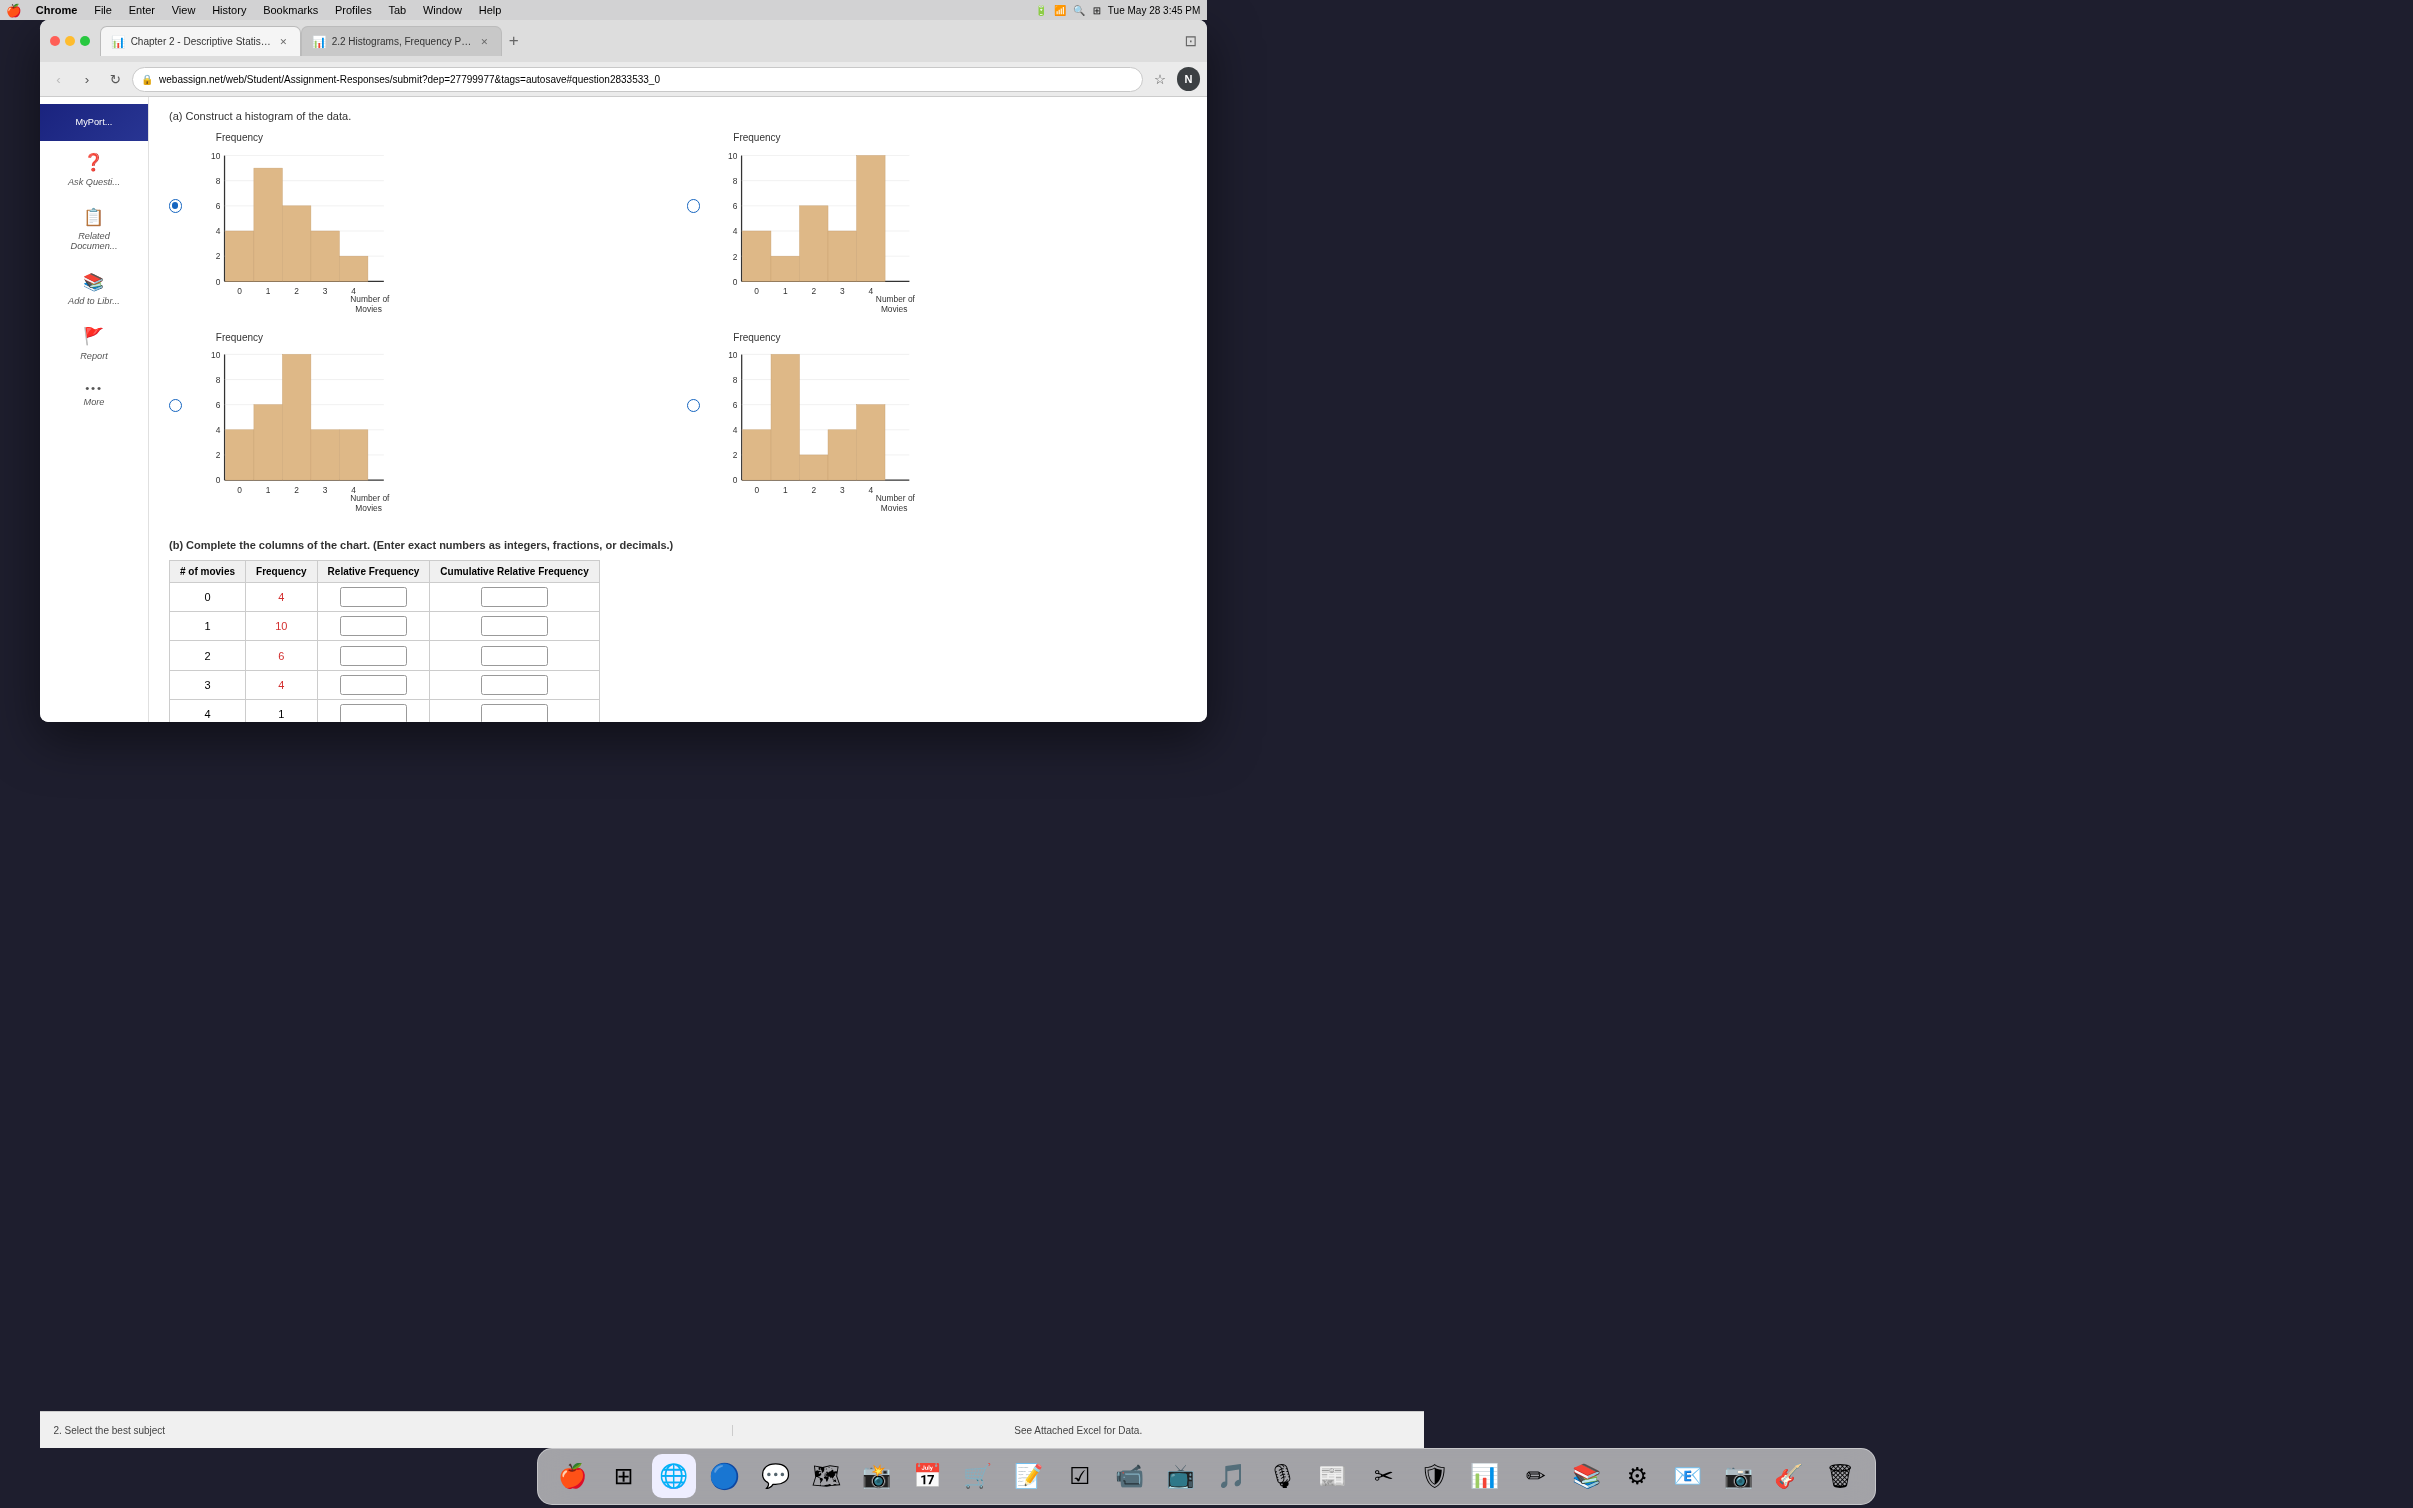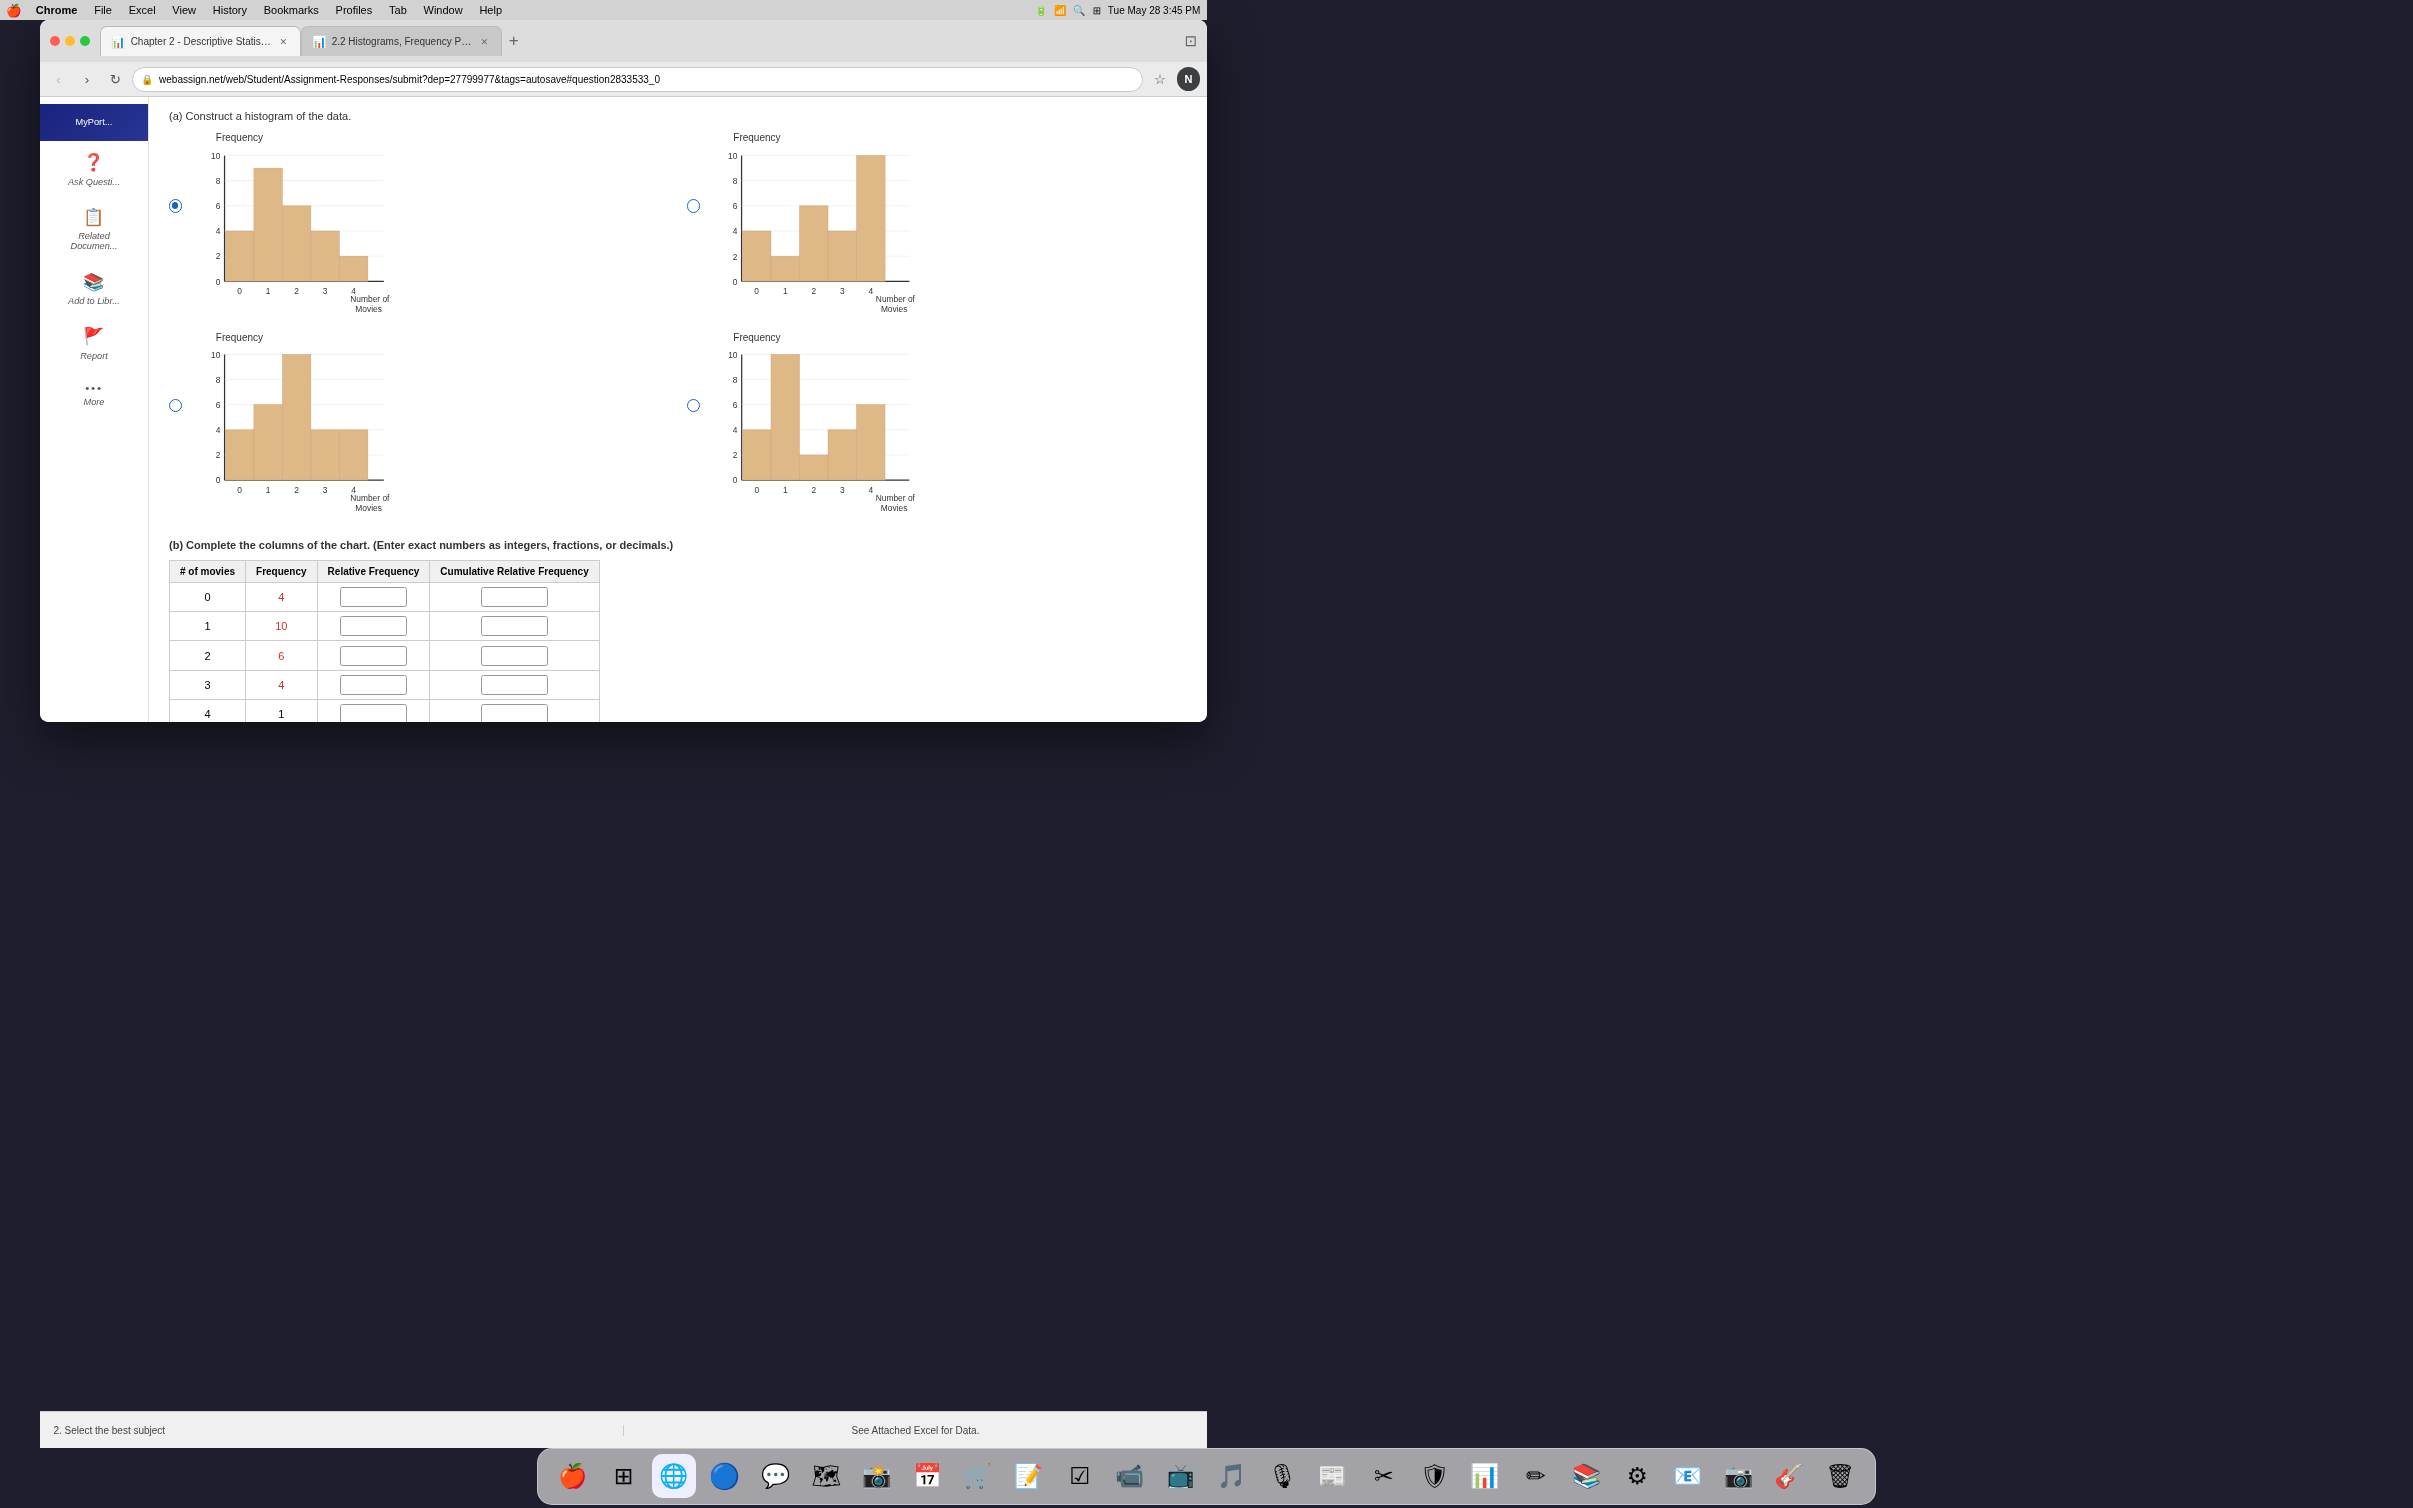--- a/index.html
+++ b/index.html
@@ -376,21 +376,21 @@
     .page-content::-webkit-scrollbar-track { background: #f1f1f1; }
     .page-content::-webkit-scrollbar-thumb { background: #ccc; border-radius: 3.4px; }
   </style>
 </head>
 <body>
 
 <div class="menubar">
   <span class="menubar-apple">🍎</span>
   <span class="menubar-item bold">Chrome</span>
   <span class="menubar-item">File</span>
-  <span class="menubar-item">Excel</span>
+  <span class="menubar-item">Enter</span>
   <span class="menubar-item">View</span>
   <span class="menubar-item">History</span>
   <span class="menubar-item">Bookmarks</span>
   <span class="menubar-item">Profiles</span>
   <span class="menubar-item">Tab</span>
   <span class="menubar-item">Window</span>
   <span class="menubar-item">Help</span>
   <div class="menubar-right">
     <span>🔋</span>
     <span>📶</span>
@@ -696,21 +696,21 @@
               </td>
             </tr>
           </tbody>
         </table>
       </div>
 
     </div>
   </div>
 </div>
 
-<div style="position:absolute; bottom:60px; left:40px; width:1167px; height:37px; background:#f0f0f0; display:flex; align-items:center; border-top:0.8px solid #ccc;">
+<div style="position:absolute; bottom:60px; left:40px; width:1384px; height:37px; background:#f0f0f0; display:flex; align-items:center; border-top:0.8px solid #ccc;">
   <div style="flex:1; padding:0 13.4px; font-size:10px; color:#444; border-right:0.8px solid #ccc;">
     <span>2. Select the best subject</span>
   </div>
   <div style="flex:1; padding:0 13.4px; font-size:10px; color:#444; text-align:center;">
     <span>See Attached Excel for Data.</span>
   </div>
 </div>
 
 <div class="dock">
   <div class="dock-item" title="Finder">🍎</div>

